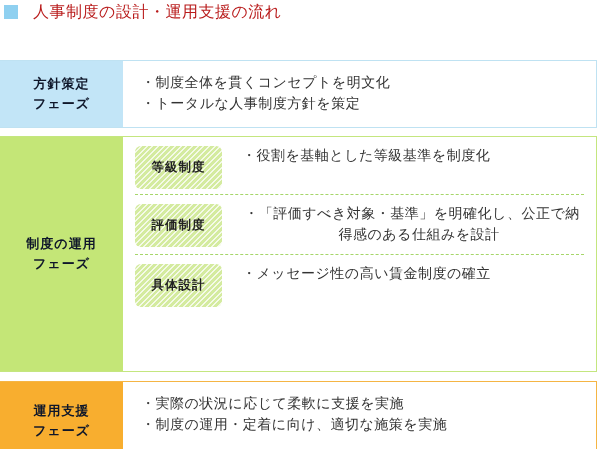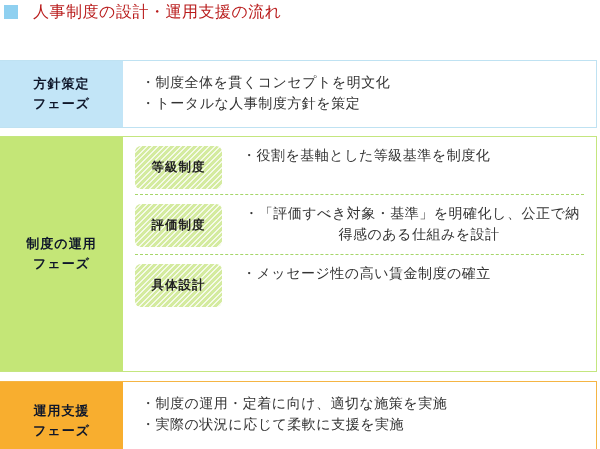--- a/index.html
+++ b/index.html
@@ -116,17 +116,17 @@
 
 <div class="phase p3">
   <div class="phase-label">
     <div>
       <div>運用支援</div>
       <div>フェーズ</div>
     </div>
   </div>
   <div class="phase-body">
     <ul class="bullets">
+      <li>・実際の状況に応じて柔軟に支援を実施</li>
       <li>・制度の運用・定着に向け、適切な施策を実施</li>
-      <li>・実際の状況に応じて柔軟に支援を実施</li>
     </ul>
   </div>
 </div>
 
 </body></html>

